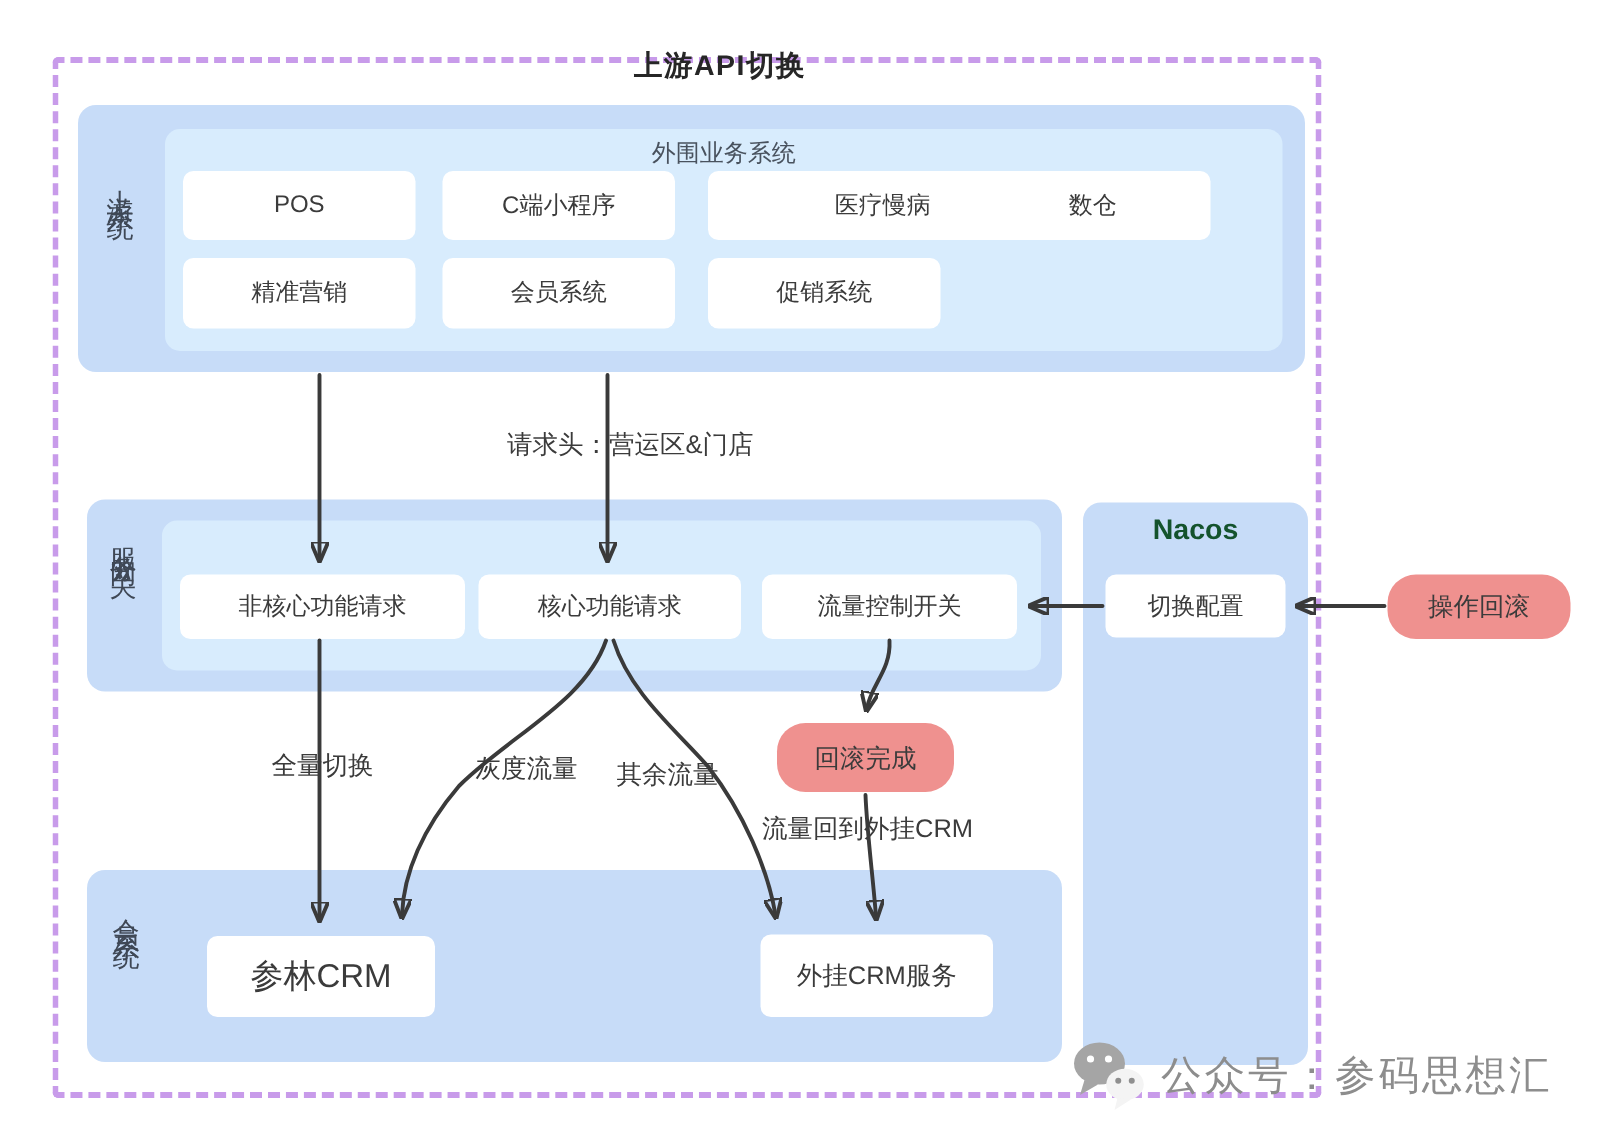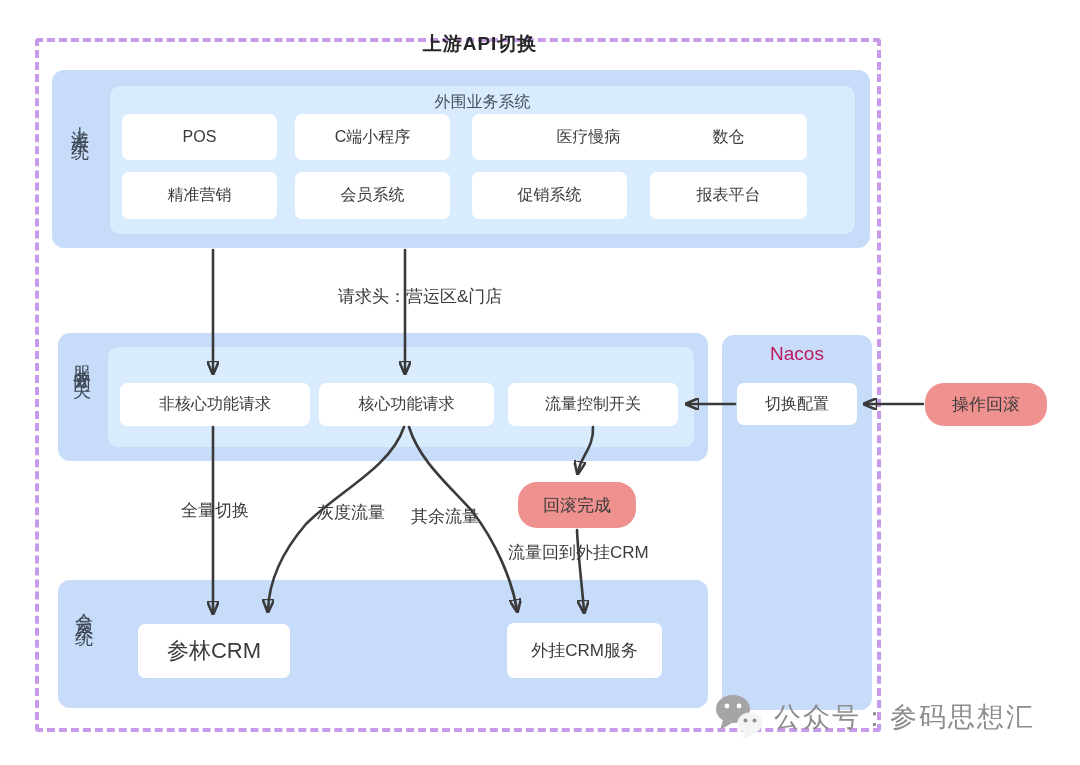--- a/index.html
+++ b/index.html
@@ -45,21 +45,21 @@
   .flow-label.bare{background:transparent;}
   .arrow-layer{position:absolute;left:0;top:0;pointer-events:none;}
   .arrow-layer path{stroke:#3a3a3a;stroke-width:2.6;fill:none;stroke-linecap:round;}
   .watermark{
     position:absolute;left:714px;top:692px;display:flex;align-items:center;gap:8px;
   }
   .watermark-text{
     font-size:27px;color:#8d8d8d;letter-spacing:2px;white-space:nowrap;
   }
   .nacos-title{
-    position:absolute;text-align:center;font-size:19px;color:#be185d;font-weight:400;
+    position:absolute;text-align:center;font-size:19px;color:#14532d;font-weight:700;
   }
 </style>
 </head>
 <body>
 
 <div class="canvas">
 
   <div class="dashed-frame"></div>
 
   <div class="diagram-title">上游API切换</div>
@@ -70,21 +70,20 @@
       <div class="panel-title" style="left:0;top:6px;width:100%;text-align:center;">外围业务系统</div>
     </div>
   </div>
   <div class="node" style="left:122px;top:114px;width:155px;height:46px;">POS</div>
   <div class="node" style="left:295px;top:114px;width:155px;height:46px;">C端小程序</div>
   <div class="node" style="left:472px;top:114px;width:155px;height:46px;padding-left:39px;">医疗慢病</div>
   <div class="node" style="left:650px;top:114px;width:157px;height:46px;">数仓</div>
   <div class="node" style="left:122px;top:172px;width:155px;height:47px;">精准营销</div>
   <div class="node" style="left:295px;top:172px;width:155px;height:47px;">会员系统</div>
   <div class="node" style="left:472px;top:172px;width:155px;height:47px;">促销系统</div>
-  <div class="node" style="left:650px;top:172px;width:157px;height:47px;">报表平台</div>
 
   <div class="flow-label bare" style="left:335px;top:284px;">请求头：营运区&amp;门店</div>
 
   <div class="section" style="left:58px;top:333px;width:650px;height:128px;">
     <div class="vlabel" style="left:12px;top:18px;">服务网关</div>
     <div class="inner-panel" style="left:50px;top:14px;width:586px;height:100px;"></div>
   </div>
   <div class="node" style="left:120px;top:383px;width:190px;height:43px;">非核心功能请求</div>
   <div class="node" style="left:319px;top:383px;width:175px;height:43px;">核心功能请求</div>
   <div class="node" style="left:508px;top:383px;width:170px;height:43px;">流量控制开关</div>

